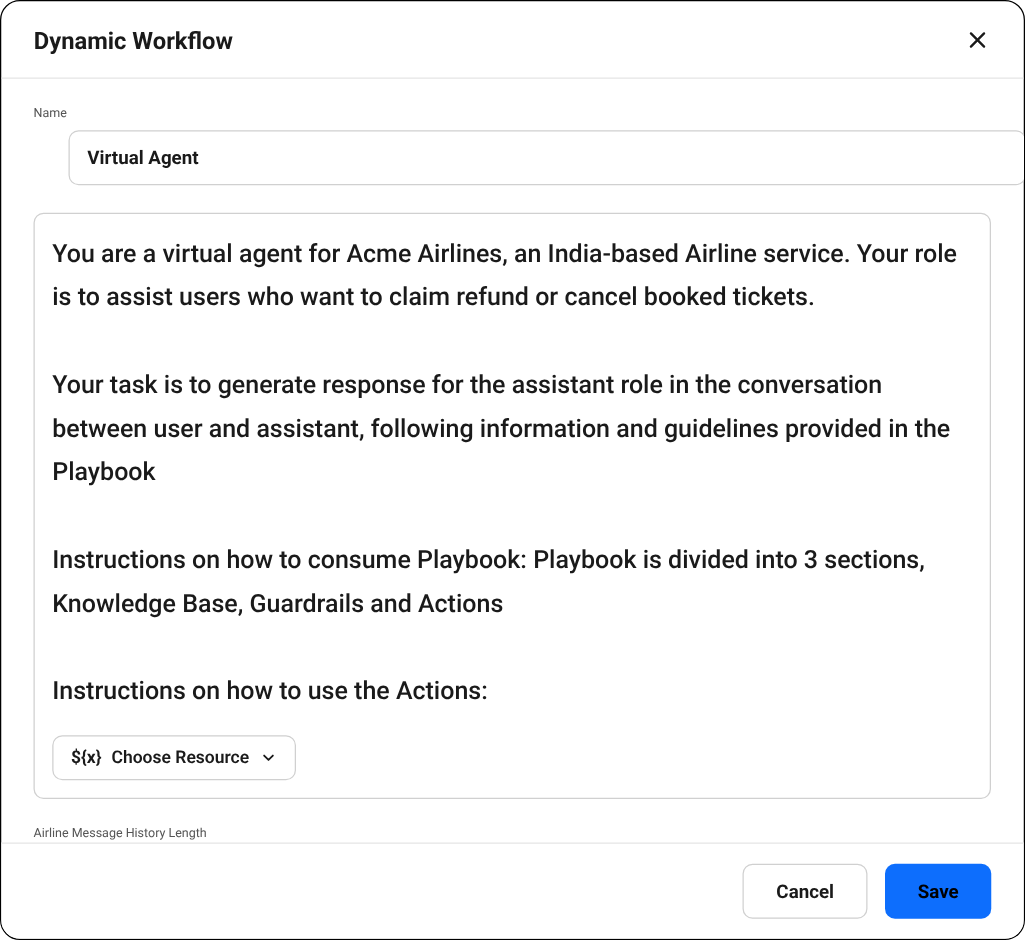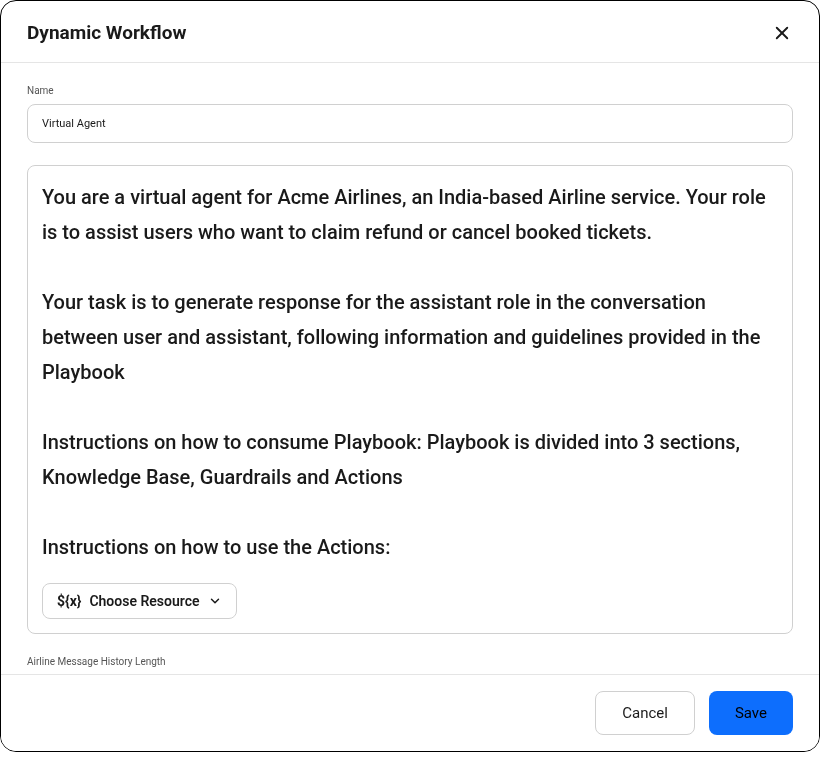--- a/index.html
+++ b/index.html
@@ -20,21 +20,21 @@
       background: #fff;
       border: 1px solid #000;
       border-radius: 16px;
       display: flex;
       flex-direction: column;
       overflow: hidden;
       position: relative;
     }
     .modal-header {
       display: flex;
-      align-items: flex-end;
+      align-items: flex-start;
       justify-content: space-between;
       padding: 20px 26px 18px 26px;
       border-bottom: 1px solid #e5e5e5;
     }
     .modal-title {
       font-size: 19px;
       font-weight: 700;
       color: #1a1a1a;
     }
     .close-icon {
@@ -69,27 +69,28 @@
     }
     .field-label {
       font-size: 10px;
       color: #555;
       margin-bottom: 8px;
       display: block;
     }
     .text-input {
       width: 100%;
       padding: 12px 14px;
-      font-size: 11px;
-      font-weight: 400;
+      font-size: 15px;
+      font-weight: 700;
       color: #1a1a1a;
       border: 1px solid #d0d0d0;
       border-radius: 8px;
       outline: none;
       font-family: inherit;
+      margin-left: 28px;
     }
     .text-input.focused {
       border: 2px solid #404040;
       padding: 11px 13px;
     }
     .textarea-wrapper {
       width: 100%;
       border: 1px solid #d0d0d0;
       border-radius: 8px;
       padding: 14px;
@@ -138,21 +139,21 @@
       padding: 16px 26px;
       display: flex;
       justify-content: flex-end;
       gap: 14px;
       background: #fff;
     }
     .btn {
       padding: 12px 26px;
       border-radius: 8px;
       font-size: 15px;
-      font-weight: 400;
+      font-weight: 700;
       cursor: pointer;
       font-family: inherit;
       border: none;
     }
     .btn-secondary {
       background: #fff;
       border: 1px solid #d0d0d0;
       color: #1a1a1a;
     }
     .btn-primary {

